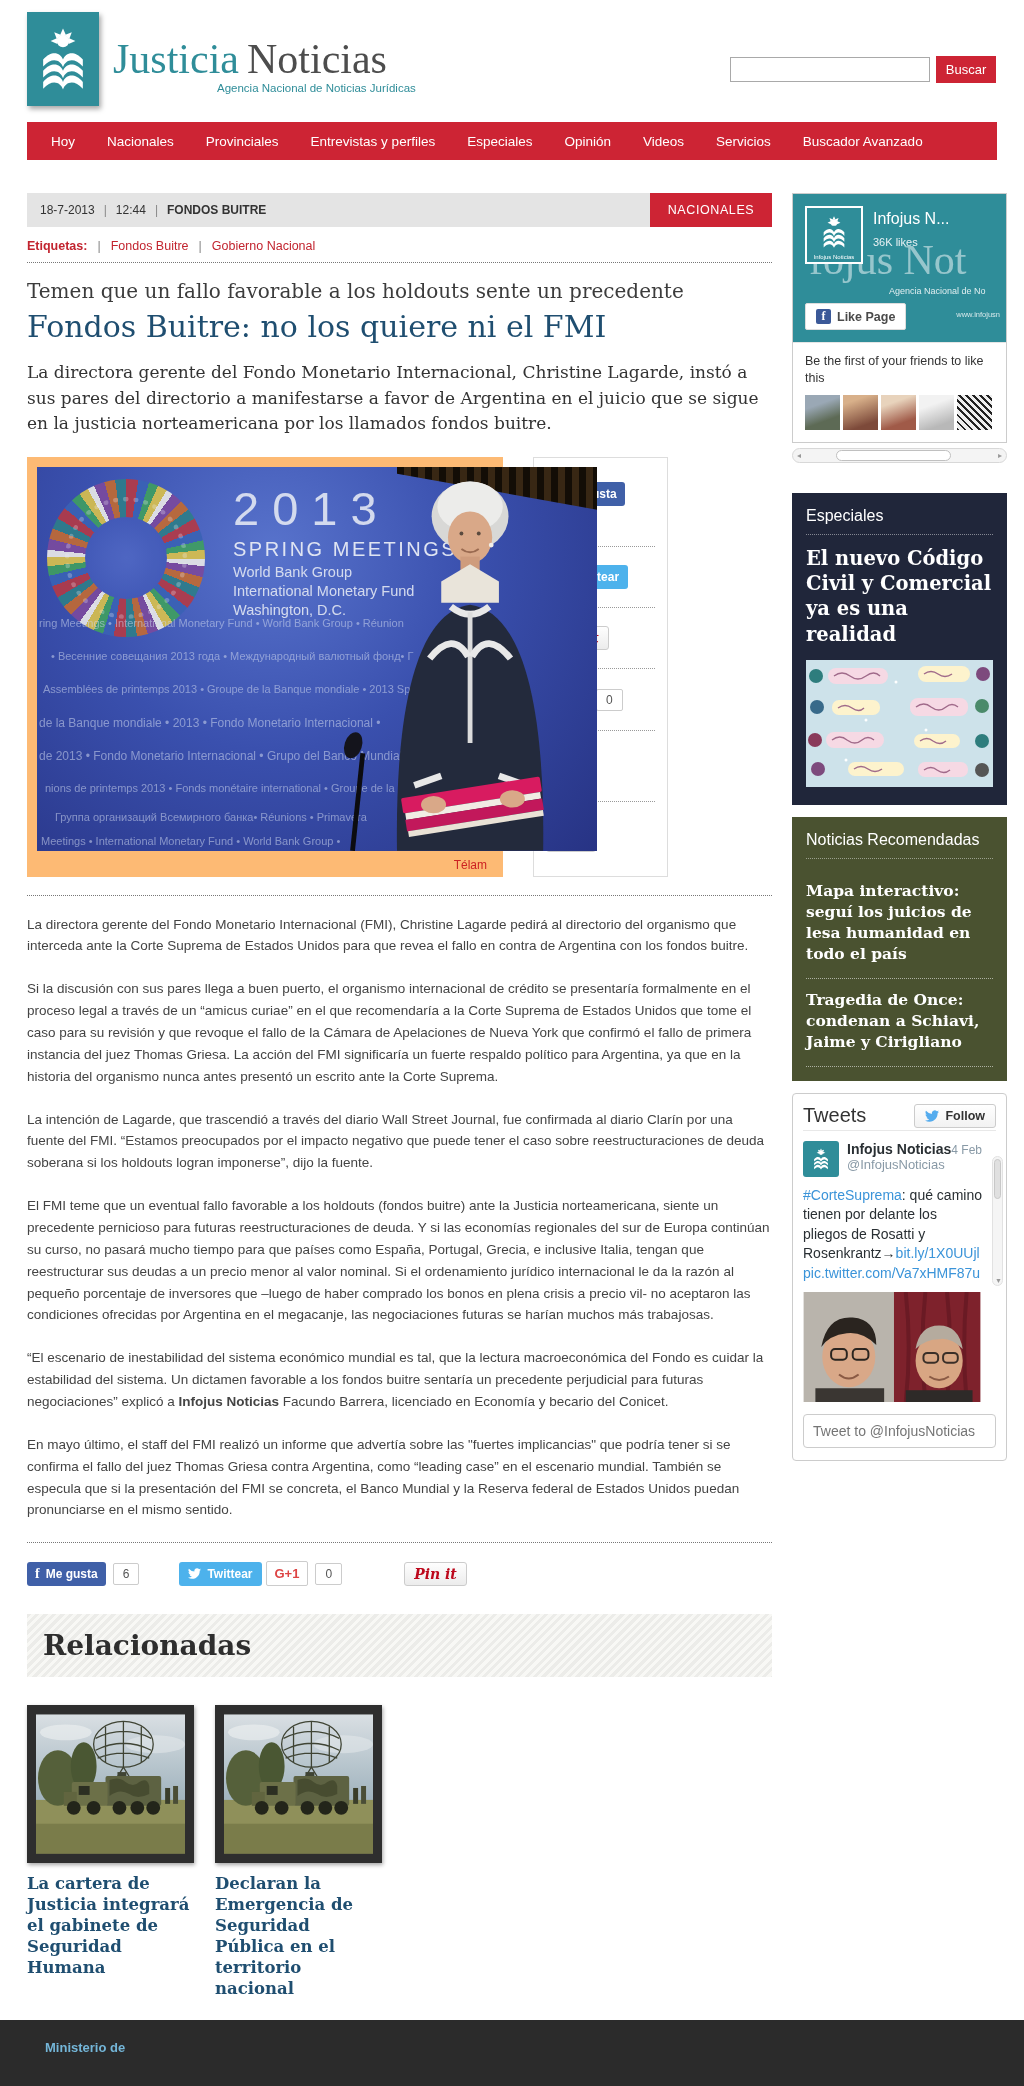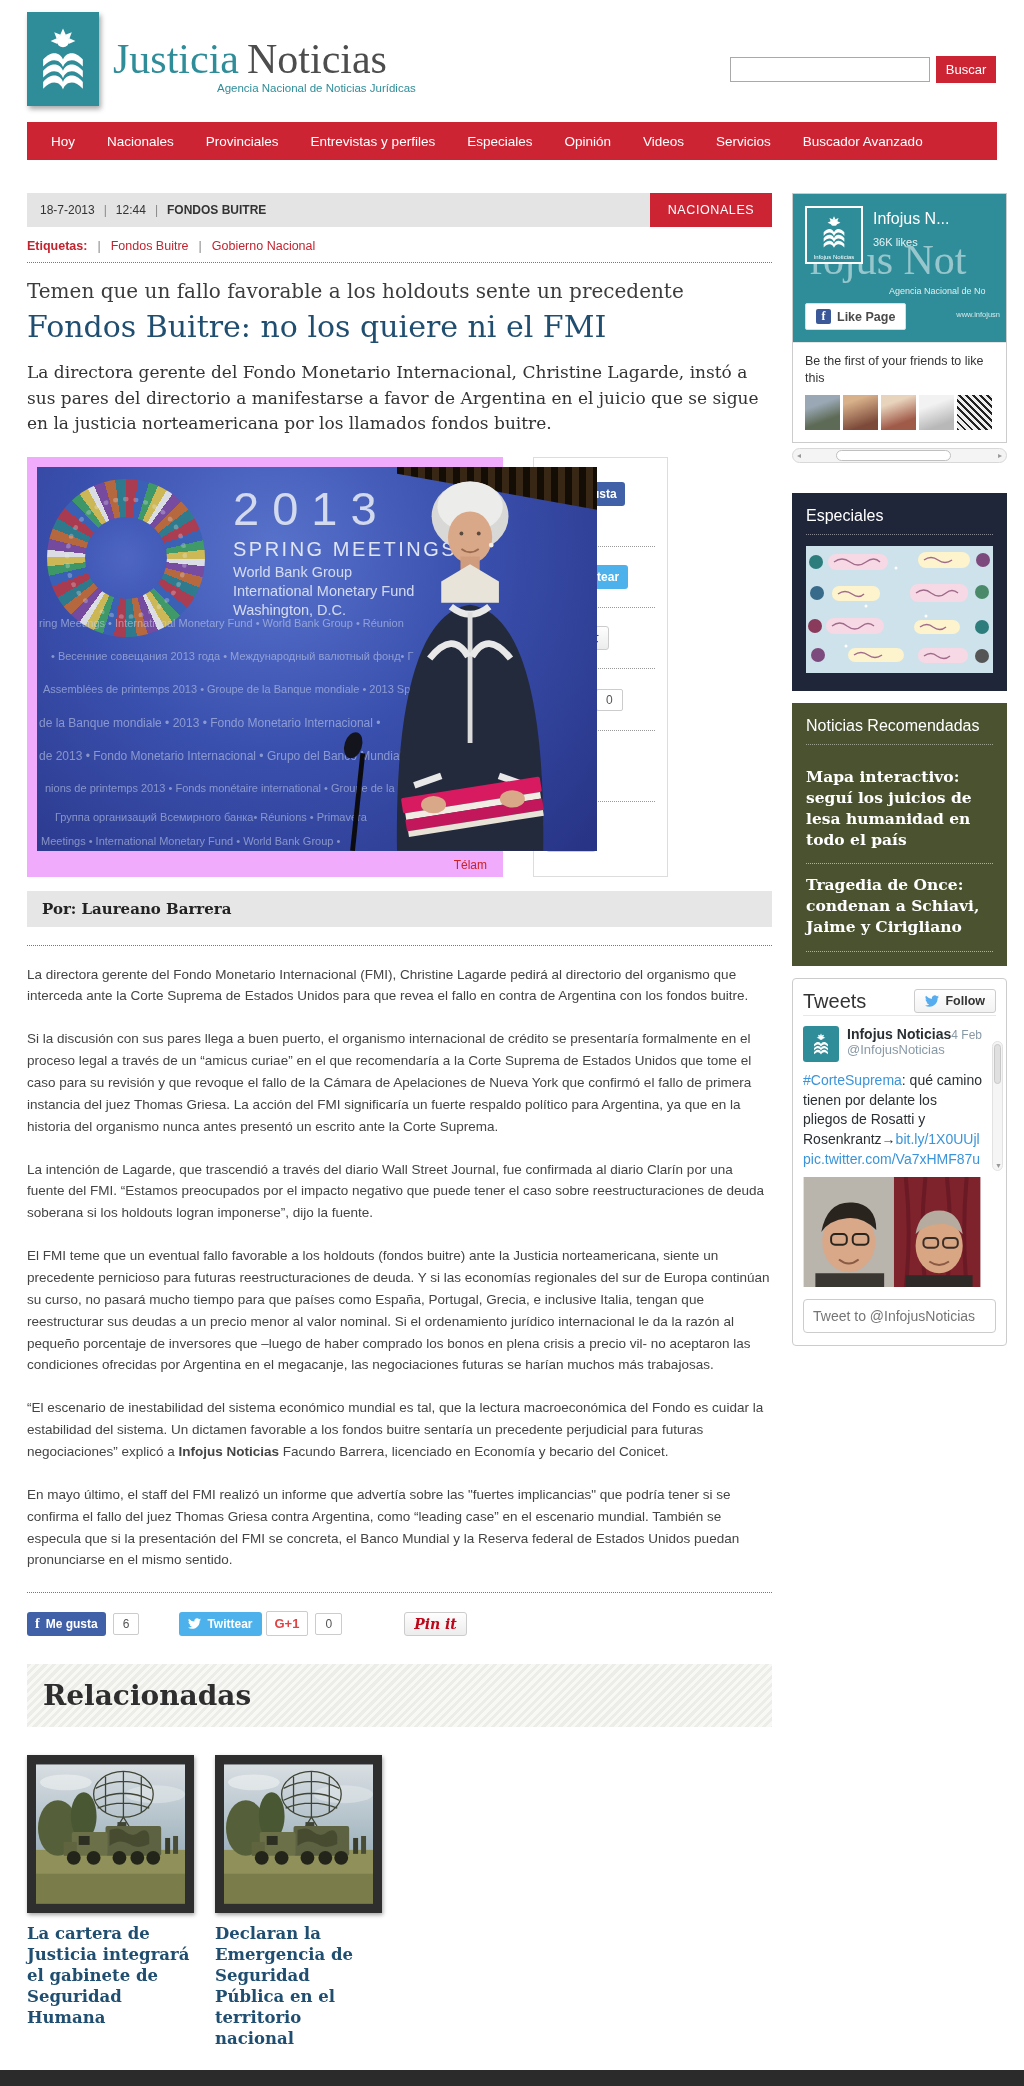--- a/index.html
+++ b/index.html
@@ -44,21 +44,21 @@
 .tags-label{font-weight:bold}
 .tag-link{color:var(--link_red);text-decoration:none;cursor:pointer}
 
 
 .kicker{font-family:"DejaVu Serif",serif;font-size:20px;color:#3c3c3c;margin:16px 0 2px;font-weight:normal}
 .headline{font-family:"DejaVu Serif",serif;font-size:30px;color:var(--headline_blue);font-weight:normal;margin:6px 0 16px}
 .lead{font-family:"DejaVu Serif",serif;font-size:17px;line-height:1.5;color:#333;margin:0 0 20px}
 
 
 .media-row{display:flex;gap:30px}
-.photo-frame{width:476px;height:420px;background:#f0abfc;padding:10px 10px 26px;position:relative;flex:none}
+.photo-frame{width:476px;height:420px;background:#fdba74;padding:10px 10px 26px;position:relative;flex:none}
 .photo-inner{position:relative;width:560px;height:384px;overflow:hidden;background:radial-gradient(circle at 42% 22%,#5873cc 0%,#3a50ae 45%,#273384 100%)}
 .ceiling{position:absolute;right:0;top:0;width:200px;height:60px;background:repeating-linear-gradient(90deg,#130d06 0 7px,#382714 7px 14px);clip-path:polygon(0 0,100% 0,100% 72%,0 12%)}
 .flag-ring{position:absolute;left:10px;top:12px;width:158px;height:158px;border-radius:50%;opacity:.92;background:repeating-conic-gradient(#b23a48 0 9deg,#3a62b5 9deg 17deg,#3f9e62 17deg 24deg,#d8c04e 24deg 31deg,#e8e8e8 31deg 36deg,#7a4a9e 36deg 44deg,#c06a35 44deg 52deg,#2e7d8a 52deg 60deg)}
 .flag-ring::before{content:"";position:absolute;inset:18px;border-radius:50%;border:5px dotted rgba(255,255,255,.28)}
 .flag-ring::after{content:"";position:absolute;inset:38px;border-radius:50%;background:radial-gradient(circle,#5068c4 0%,#3e55b4 100%)}
 .photo-title{position:absolute;left:196px;top:14px;color:#dfe4f2}
 .pt-year{font-size:47px;letter-spacing:13px;opacity:.92}
 .pt-spring{font-size:20px;letter-spacing:2.5px;margin-top:2px}
 .pt-line{font-size:14.5px;margin-top:3px;opacity:.92}
 .backdrop-line{position:absolute;color:#cdd6ee;opacity:.55;font-size:11px;white-space:nowrap}
@@ -428,21 +428,20 @@
           <div class="social-item last">
             <button class="btn-icon">
                 <svg width="22" height="20" viewBox="0 0 24 22">
                   <use href="#mail-art"></use>
                 </svg>
               </button>
           </div>
         </div>
       </div>
 
-      <div class="byline">Por: Laureano Barrera</div>
       <div class="body-divider"></div>
 
       <article>
         <p class="body">La directora gerente del Fondo Monetario Internacional (FMI), Christine Lagarde pedirá al directorio del organismo que interceda ante la Corte Suprema de Estados Unidos para que revea el fallo en contra de Argentina con los fondos buitre.</p>
         <p class="body">Si la discusión con sus pares llega a buen puerto, el organismo internacional de crédito se presentaría formalmente en el proceso legal a través de un “amicus curiae” en el que recomendaría a la Corte Suprema de Estados Unidos que tome el caso para su revisión y que revoque el fallo de la Cámara de Apelaciones de Nueva York que confirmó el fallo de primera instancia del juez Thomas Griesa. La acción del FMI significaría un fuerte respaldo político para Argentina, ya que en la historia del organismo nunca antes presentó un escrito ante la Corte Suprema.</p>
         <p class="body">La intención de Lagarde, que trascendió a través del diario Wall Street Journal, fue confirmada al diario Clarín por una fuente del FMI. “Estamos preocupados por el impacto negativo que puede tener el caso sobre reestructuraciones de deuda soberana si los holdouts logran imponerse”, dijo la fuente.</p>
         <p class="body">El FMI teme que un eventual fallo favorable a los holdouts (fondos buitre) ante la Justicia norteamericana, siente un precedente pernicioso para futuras reestructuraciones de deuda. Y si las economías regionales del sur de Europa continúan su curso, no pasará mucho tiempo para que países como España, Portugal, Grecia, e inclusive Italia, tengan que reestructurar sus deudas a un precio menor al valor nominal. Si el ordenamiento jurídico internacional le da la razón al pequeño porcentaje de inversores que –luego de haber comprado los bonos en plena crisis a precio vil- no aceptaron las condiciones ofrecidas por Argentina en el megacanje, las negociaciones futuras se harían muchos más trabajosas.</p>
         <p class="body"><span>“El escenario de inestabilidad del sistema económico mundial es tal, que la lectura macroeconómica del Fondo es cuidar la estabilidad del sistema. Un dictamen favorable a los fondos buitre sentaría un precedente perjudicial para futuras negociaciones” explicó a </span><strong>Infojus Noticias</strong><span> Facundo Barrera, licenciado en Economía y becario del Conicet.</span></p>
         <p class="body">En mayo último, el staff del FMI realizó un informe que advertía sobre las "fuertes implicancias" que podría tener si se confirma el fallo del juez Thomas Griesa contra Argentina, como “leading case” en el escenario mundial. También se especula que si la presentación del FMI se concreta, el Banco Mundial y la Reserva federal de Estados Unidos puedan pronunciarse en el mismo sentido.</p>
       </article>
@@ -523,20 +522,21 @@
         </div>
       </div>
       <div class="h-scrollbar">
         <span class="h-arrow l">◂</span>
         <div class="h-thumb"></div>
         <span class="h-arrow r">▸</span>
       </div>
 
       <div class="box-especiales">
         <div class="box-label">Especiales</div>
+        <div class="esp-title">El nuevo Código Civil y Comercial ya es una realidad</div>
         <svg viewBox="0 0 187 127" width="187" height="127">
             <use href="#codigo-art"></use>
           </svg>
       </div>
 
       <div class="box-recom">
         <div class="box-label">Noticias Recomendadas</div>
         <div class="recom-item">Mapa interactivo: seguí los juicios de lesa humanidad en todo el país</div>
         <div class="recom-item">Tragedia de Once: condenan a Schiavi, Jaime y Cirigliano</div>
       </div>

